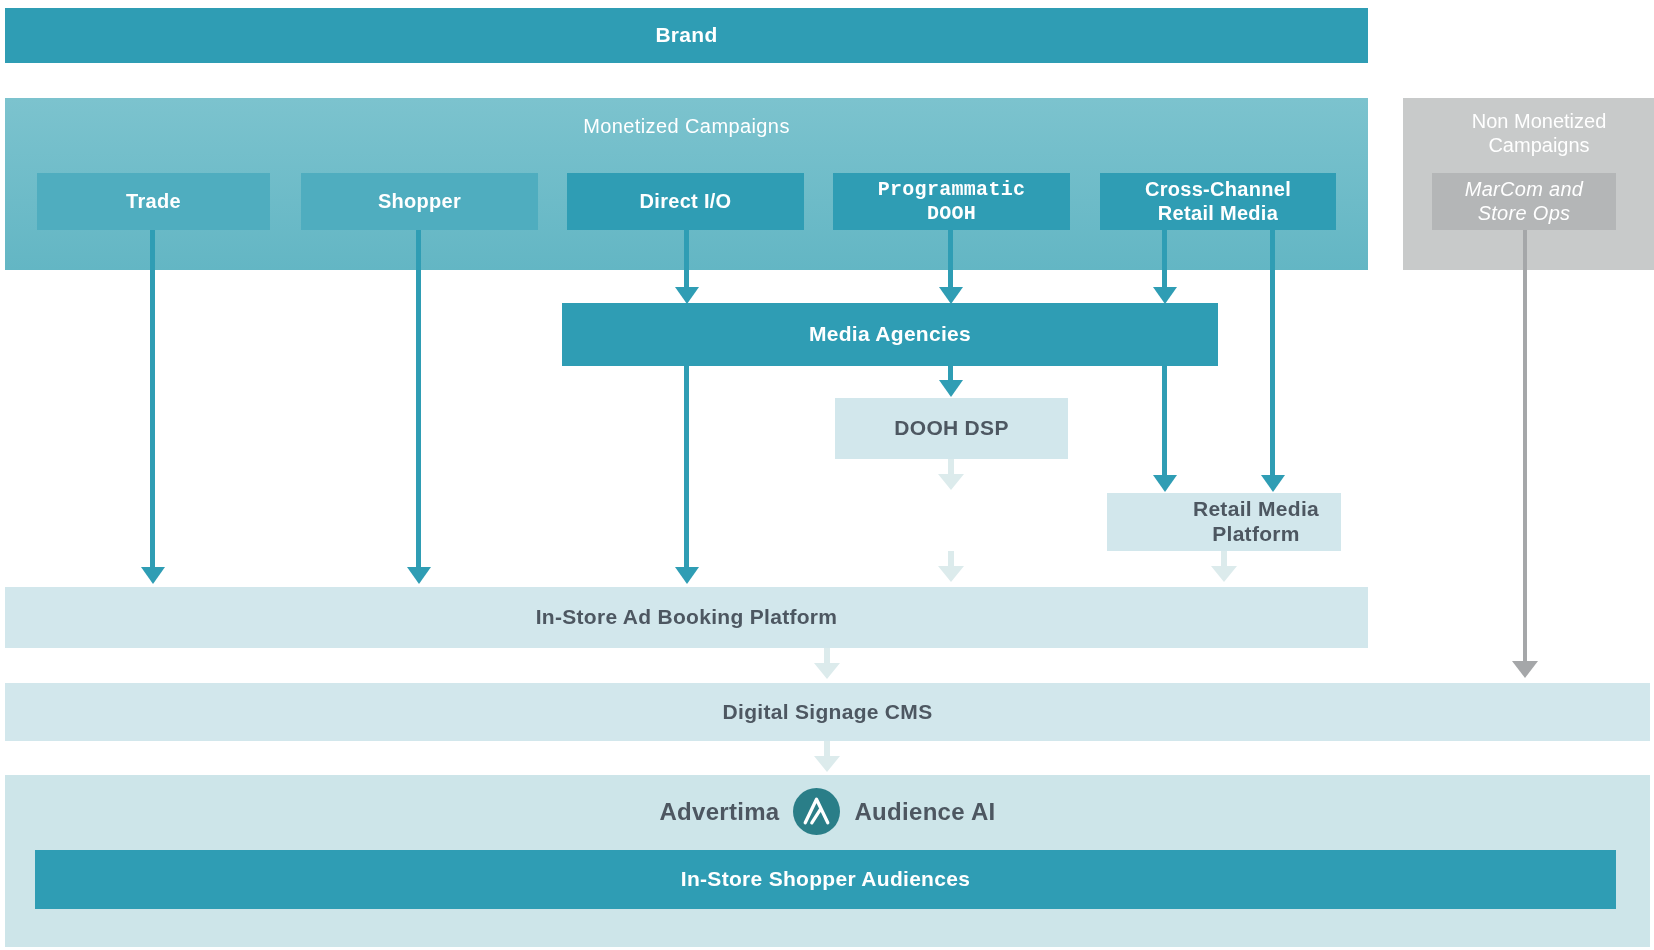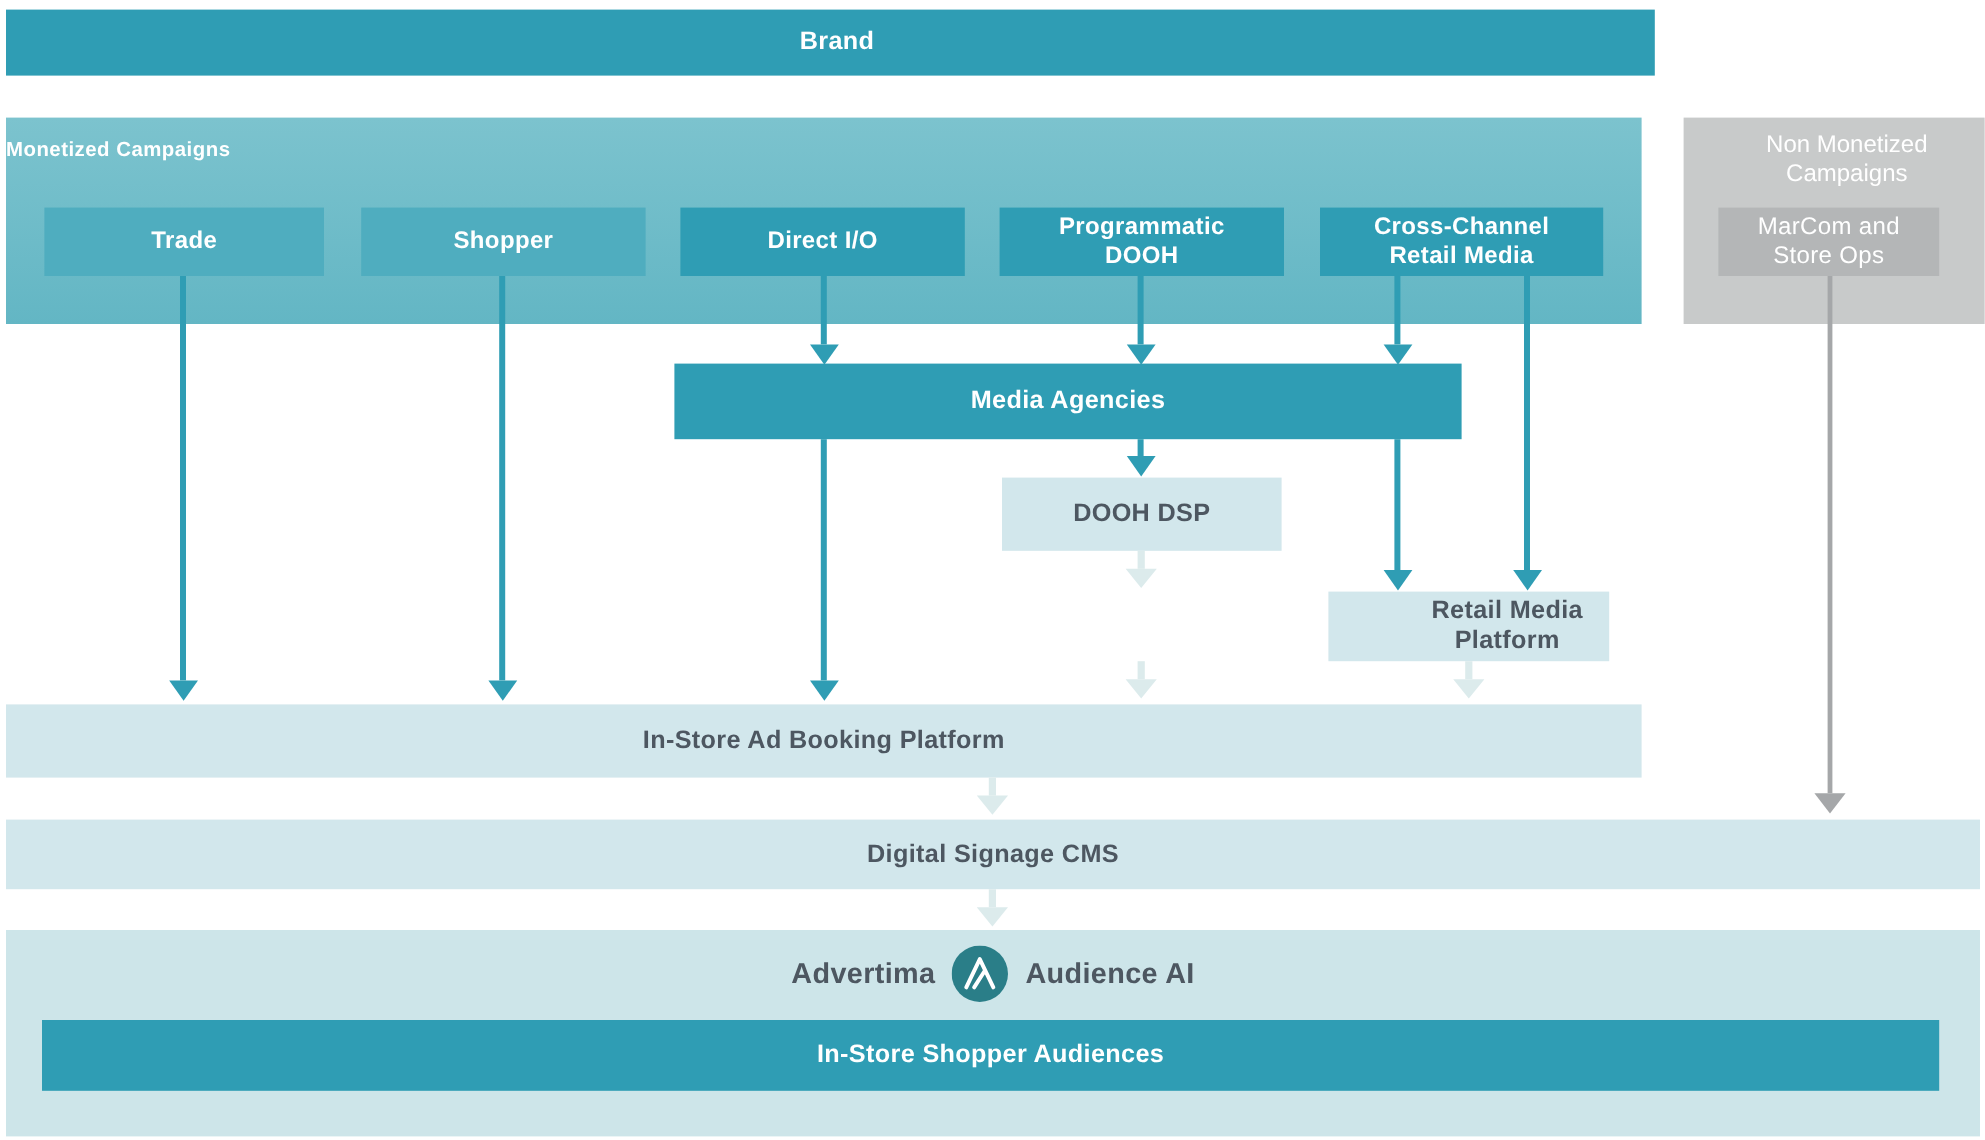--- a/index.html
+++ b/index.html
@@ -9,26 +9,26 @@
   }
   .node{position:absolute;display:flex;align-items:center;justify-content:center;text-align:center;}
   .teal-dark{background:var(--teal-dark);color:#fff;font-weight:bold;}
   .teal-mid{background:var(--teal-mid);color:#fff;font-weight:bold;}
   .light-box{background:var(--light-box);color:var(--slate);font-weight:bold;}
   .lbl{line-height:1.18;letter-spacing:.3px;}
   .fs20{font-size:20px;} .fs21{font-size:21px;}
 
   
   .monetized{position:absolute;background:linear-gradient(180deg,var(--teal-cont-top),var(--teal-cont-bot));}
-  .monetized-label{position:absolute;left:0;right:0;top:17px;color:#fff;
-    font-weight:bold;font-size:17px;letter-spacing:.4px;}
+  .monetized-label{position:absolute;left:0;right:0;top:17px;text-align:center;color:#fff;
+    font-weight:normal;font-size:20px;letter-spacing:.4px;}
   .nonmon{position:absolute;background:var(--gray-cont);padding-left:28px;}
   .nonmon-label{position:absolute;left:0;right:0;top:11px;text-align:center;color:#fff;
     font-weight:normal;font-size:20px;line-height:1.22;display:flex;justify-content:center;}
-  .gray-box{background:var(--gray-box);color:#fff;font-weight:normal;}
+  .gray-box{background:var(--gray-box);color:#fff;font-weight:normal;font-style:italic;}
   .panel{position:absolute;background:var(--light-panel);}
 
   
   .tail{position:absolute;}
   .tail.t{width:5px;background:var(--teal-dark);}
   .tail.l{width:6px;background:var(--light-arrow);}
   .tail.g{width:4px;background:var(--gray-arrow);}
   .head{position:absolute;width:0;height:0;border-left:12px solid transparent;border-right:12px solid transparent;border-top:17px solid transparent;}
   .head.t{border-top-color:var(--teal-dark);}
   .head.l{border-left-width:13px;border-right-width:13px;border-top-width:16px;border-top-color:var(--light-arrow);}
@@ -37,37 +37,37 @@
   
   .adv-row{position:absolute;left:0;right:0;top:13px;display:flex;align-items:center;justify-content:center;gap:14px;}
   .adv-text{color:var(--slate);font-weight:bold;font-size:24px;letter-spacing:.3px;}
   .adv-logo{width:47px;height:47px;display:block;}
 </style>
 </head>
 <body>
 
 <div class="canvas">
 
-  <div class="node teal-dark" style="left:5px;top:8px;width:1363px;height:55px;padding-left:11px;">
+  <div class="node teal-dark" style="left:5px;top:8px;width:1363px;height:55px;">
     <span class="lbl fs21">Brand</span>
   </div>
 
   <div class="monetized" style="left:5px;top:98px;width:1363px;height:172px;">
     <div class="monetized-label">Monetized Campaigns</div>
     <div class="node teal-mid" style="left:32px;top:75px;width:233px;height:57px;">
       <span class="lbl fs20">Trade</span>
     </div>
     <div class="node teal-mid" style="left:296px;top:75px;width:237px;height:57px;">
       <span class="lbl fs20">Shopper</span>
     </div>
     <div class="node teal-dark" style="left:562px;top:75px;width:237px;height:57px;">
       <span class="lbl fs20">Direct I/O</span>
     </div>
     <div class="node teal-dark" style="left:828px;top:75px;width:237px;height:57px;">
-      <span class="lbl fs20" style="max-width:165px;">Programmatic DOOH</span>
+      <span class="lbl fs20" style="max-width:165px;font-family:Liberation Mono, monospace;">Programmatic DOOH</span>
     </div>
     <div class="node teal-dark" style="left:1095px;top:75px;width:236px;height:57px;">
       <span class="lbl fs20" style="max-width:180px;">Cross-Channel Retail Media</span>
     </div>
   </div>
 
   <div class="nonmon" style="left:1403px;top:98px;width:244px;height:172px;">
     <div class="nonmon-label">
       <span style="max-width:190px;">Non Monetized Campaigns</span>
     </div>

